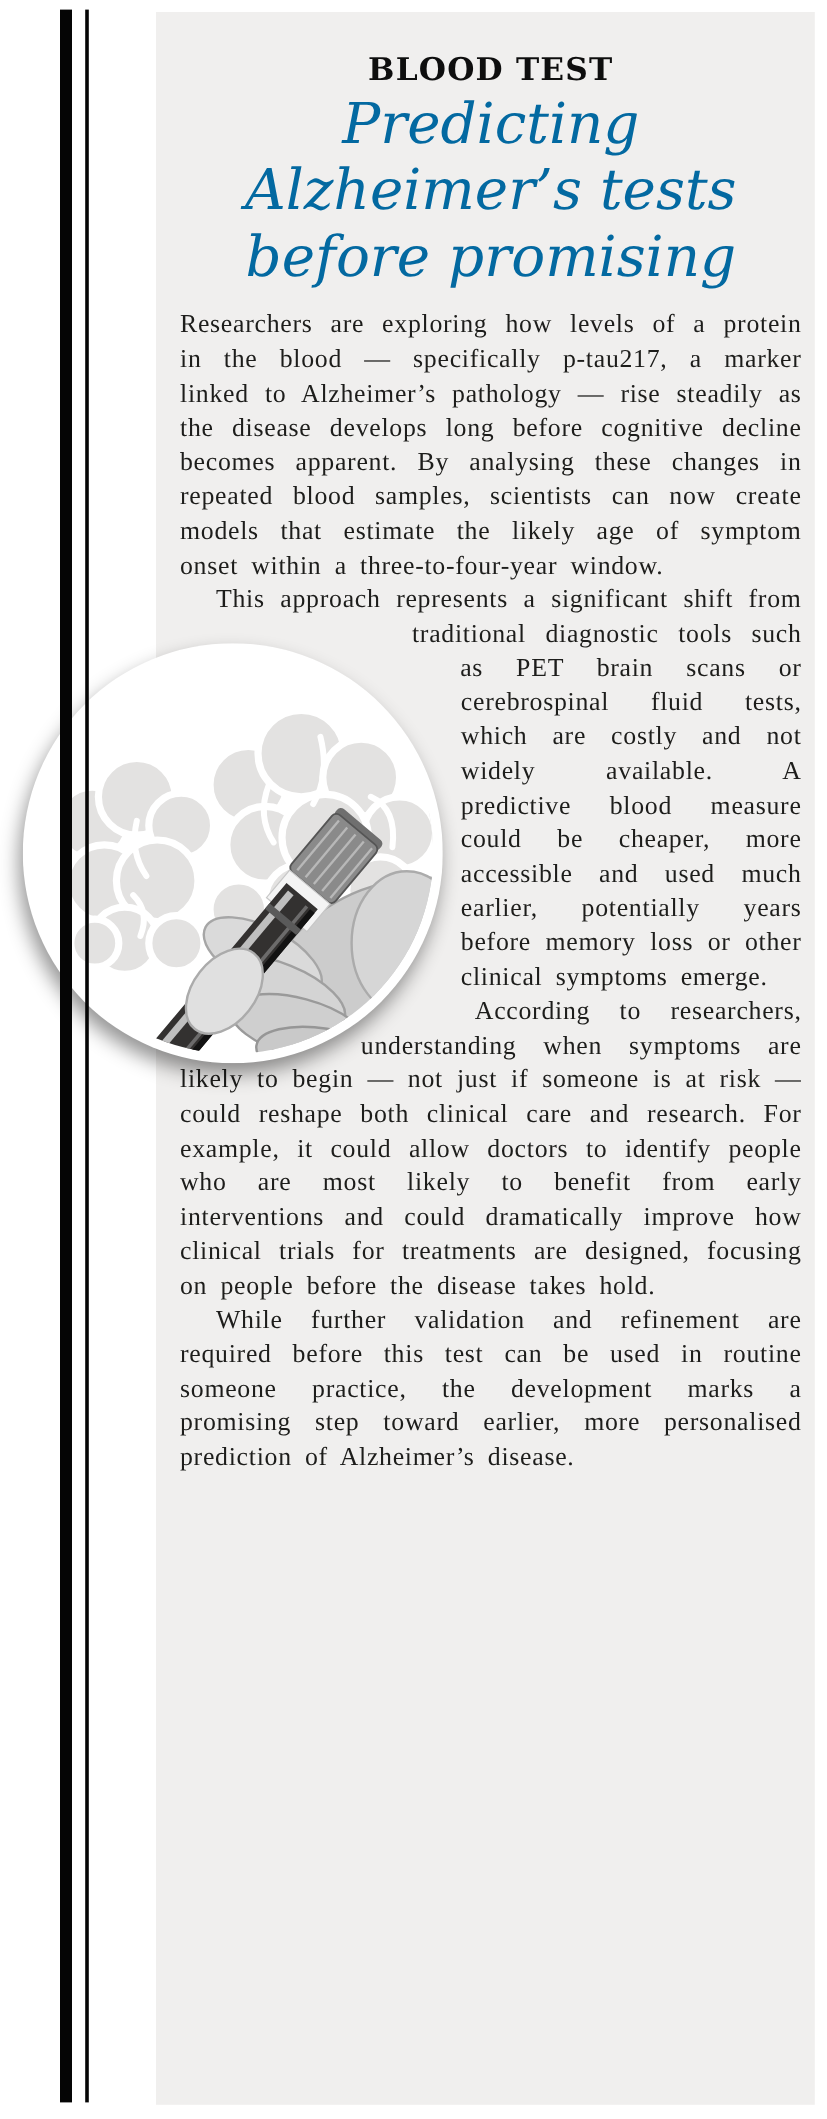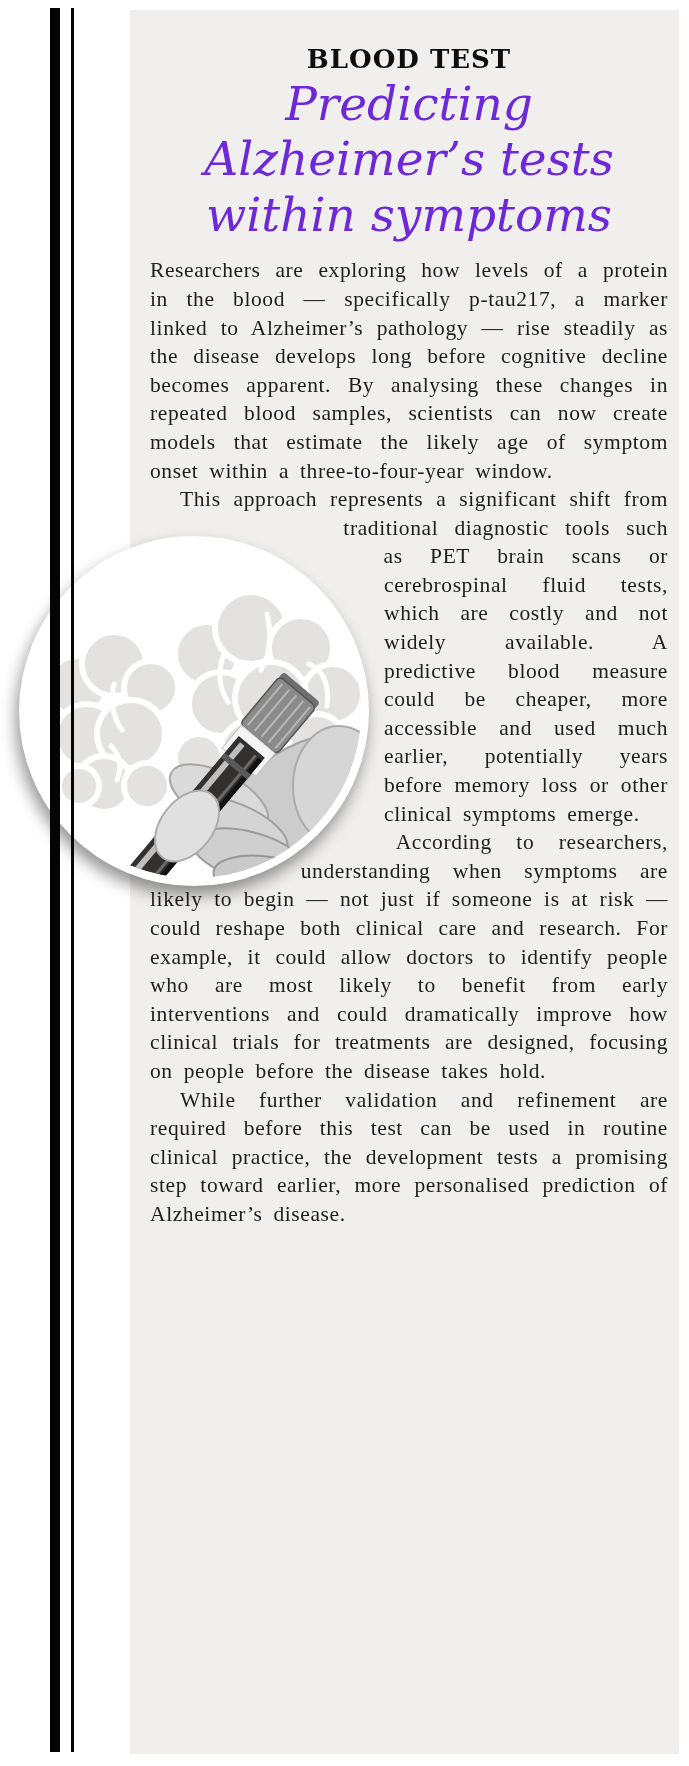--- a/index.html
+++ b/index.html
@@ -7,21 +7,21 @@
         font-family:"Liberation Serif", serif;}
   .rule{position:absolute;top:8px;height:1744px;background:#050505;z-index:1;}
   .rule.thick{left:50px;width:10px;}
   .rule.thin{left:71px;width:3px;}
   .panel{position:absolute;left:130px;top:10px;width:549px;height:1744px;
          background:#f0efee;z-index:0;}
   .panel-inner{padding:30px 11px 0 20px;}
   .kicker{font-family:"DejaVu Serif", serif;font-weight:bold;font-size:26px;
           letter-spacing:1px;text-align:center;color:#0e0e0e;margin:4px 0 2px 0;}
   .headline{font-family:"DejaVu Serif", serif;font-style:italic;font-weight:normal;
-            font-size:47px;line-height:1.18;text-align:center;color:#6d28d9;margin:0 0 14px 0;}
+            font-size:47px;line-height:1.18;text-align:center;color:#0369a1;margin:0 0 14px 0;}
   .bodycopy{font-size:21.5px;line-height:28.6px;text-align:justify;color:#1d1d1b;
             letter-spacing:0.6px;word-spacing:5px;}
   .bodycopy p{margin:0;}
   .bodycopy p:not(:first-of-type){text-indent:30px;}
   .photo-float{float:left;width:372px;height:372px;margin:40px 4px 2px -142px;
                shape-outside:circle(50%);position:relative;z-index:3;}
   .photo-float svg{display:block;margin:11px;
                    filter:drop-shadow(-3px 9px 8px rgba(0,0,0,0.42));}
 </style>
 </head>
@@ -33,21 +33,21 @@
   <div class="rule thin"></div>
 
   <div class="panel">
     <div class="panel-inner">
 
       <div class="kicker">BLOOD TEST</div>
 
       <h1 class="headline">
         <span>Predicting</span><br>
         <span>Alzheimer’s tests</span><br>
-        <span>within symptoms</span>
+        <span>before promising</span>
       </h1>
 
       <div class="bodycopy">
         <p>Researchers are exploring how levels of a protein in the blood — specifically p-tau217, a marker linked to Alzheimer’s pathology — rise steadily as the disease develops long before cognitive decline becomes apparent. By analysing these changes in repeated blood samples, scientists can now create models that estimate the likely age of symptom onset within a three-to-four-year window.</p>
 
         <div class="photo-float">
           <svg width="350" height="350" viewBox="0 0 350 350">
             <defs>
               <clipPath id="cclip">
                   <circle cx="175" cy="175" r="167"></circle>
@@ -116,18 +116,18 @@
                 <rect x="219" y="234" width="34" height="6" fill="#5a5a5a"></rect>
               </g>
 
               <ellipse cx="168" cy="290" rx="26" ry="40" transform="rotate(38 168 290)" fill="#e0e0e0" stroke="#ababab" stroke-width="2"></ellipse>
             </g>
           </svg>
         </div>
 
         <p>This approach represents a significant shift from traditional diagnostic tools such as PET brain scans or cerebrospinal fluid tests, which are costly and not widely available. A predictive blood measure could be cheaper, more accessible and used much earlier, potentially years before memory loss or other clinical symptoms emerge.</p>
         <p>According to researchers, understanding when symptoms are likely to begin — not just if someone is at risk — could reshape both clinical care and research. For example, it could allow doctors to identify people who are most likely to benefit from early interventions and could dramatically improve how clinical trials for treatments are designed, focusing on people before the disease takes hold.</p>
-        <p>While further validation and refinement are required before this test can be used in routine clinical practice, the development tests a promising step toward earlier, more personalised prediction of Alzheimer’s disease.</p>
+        <p>While further validation and refinement are required before this test can be used in routine someone practice, the development marks a promising step toward earlier, more personalised prediction of Alzheimer’s disease.</p>
       </div>
 
     </div>
   </div>
 </div>
 
 </body></html>

